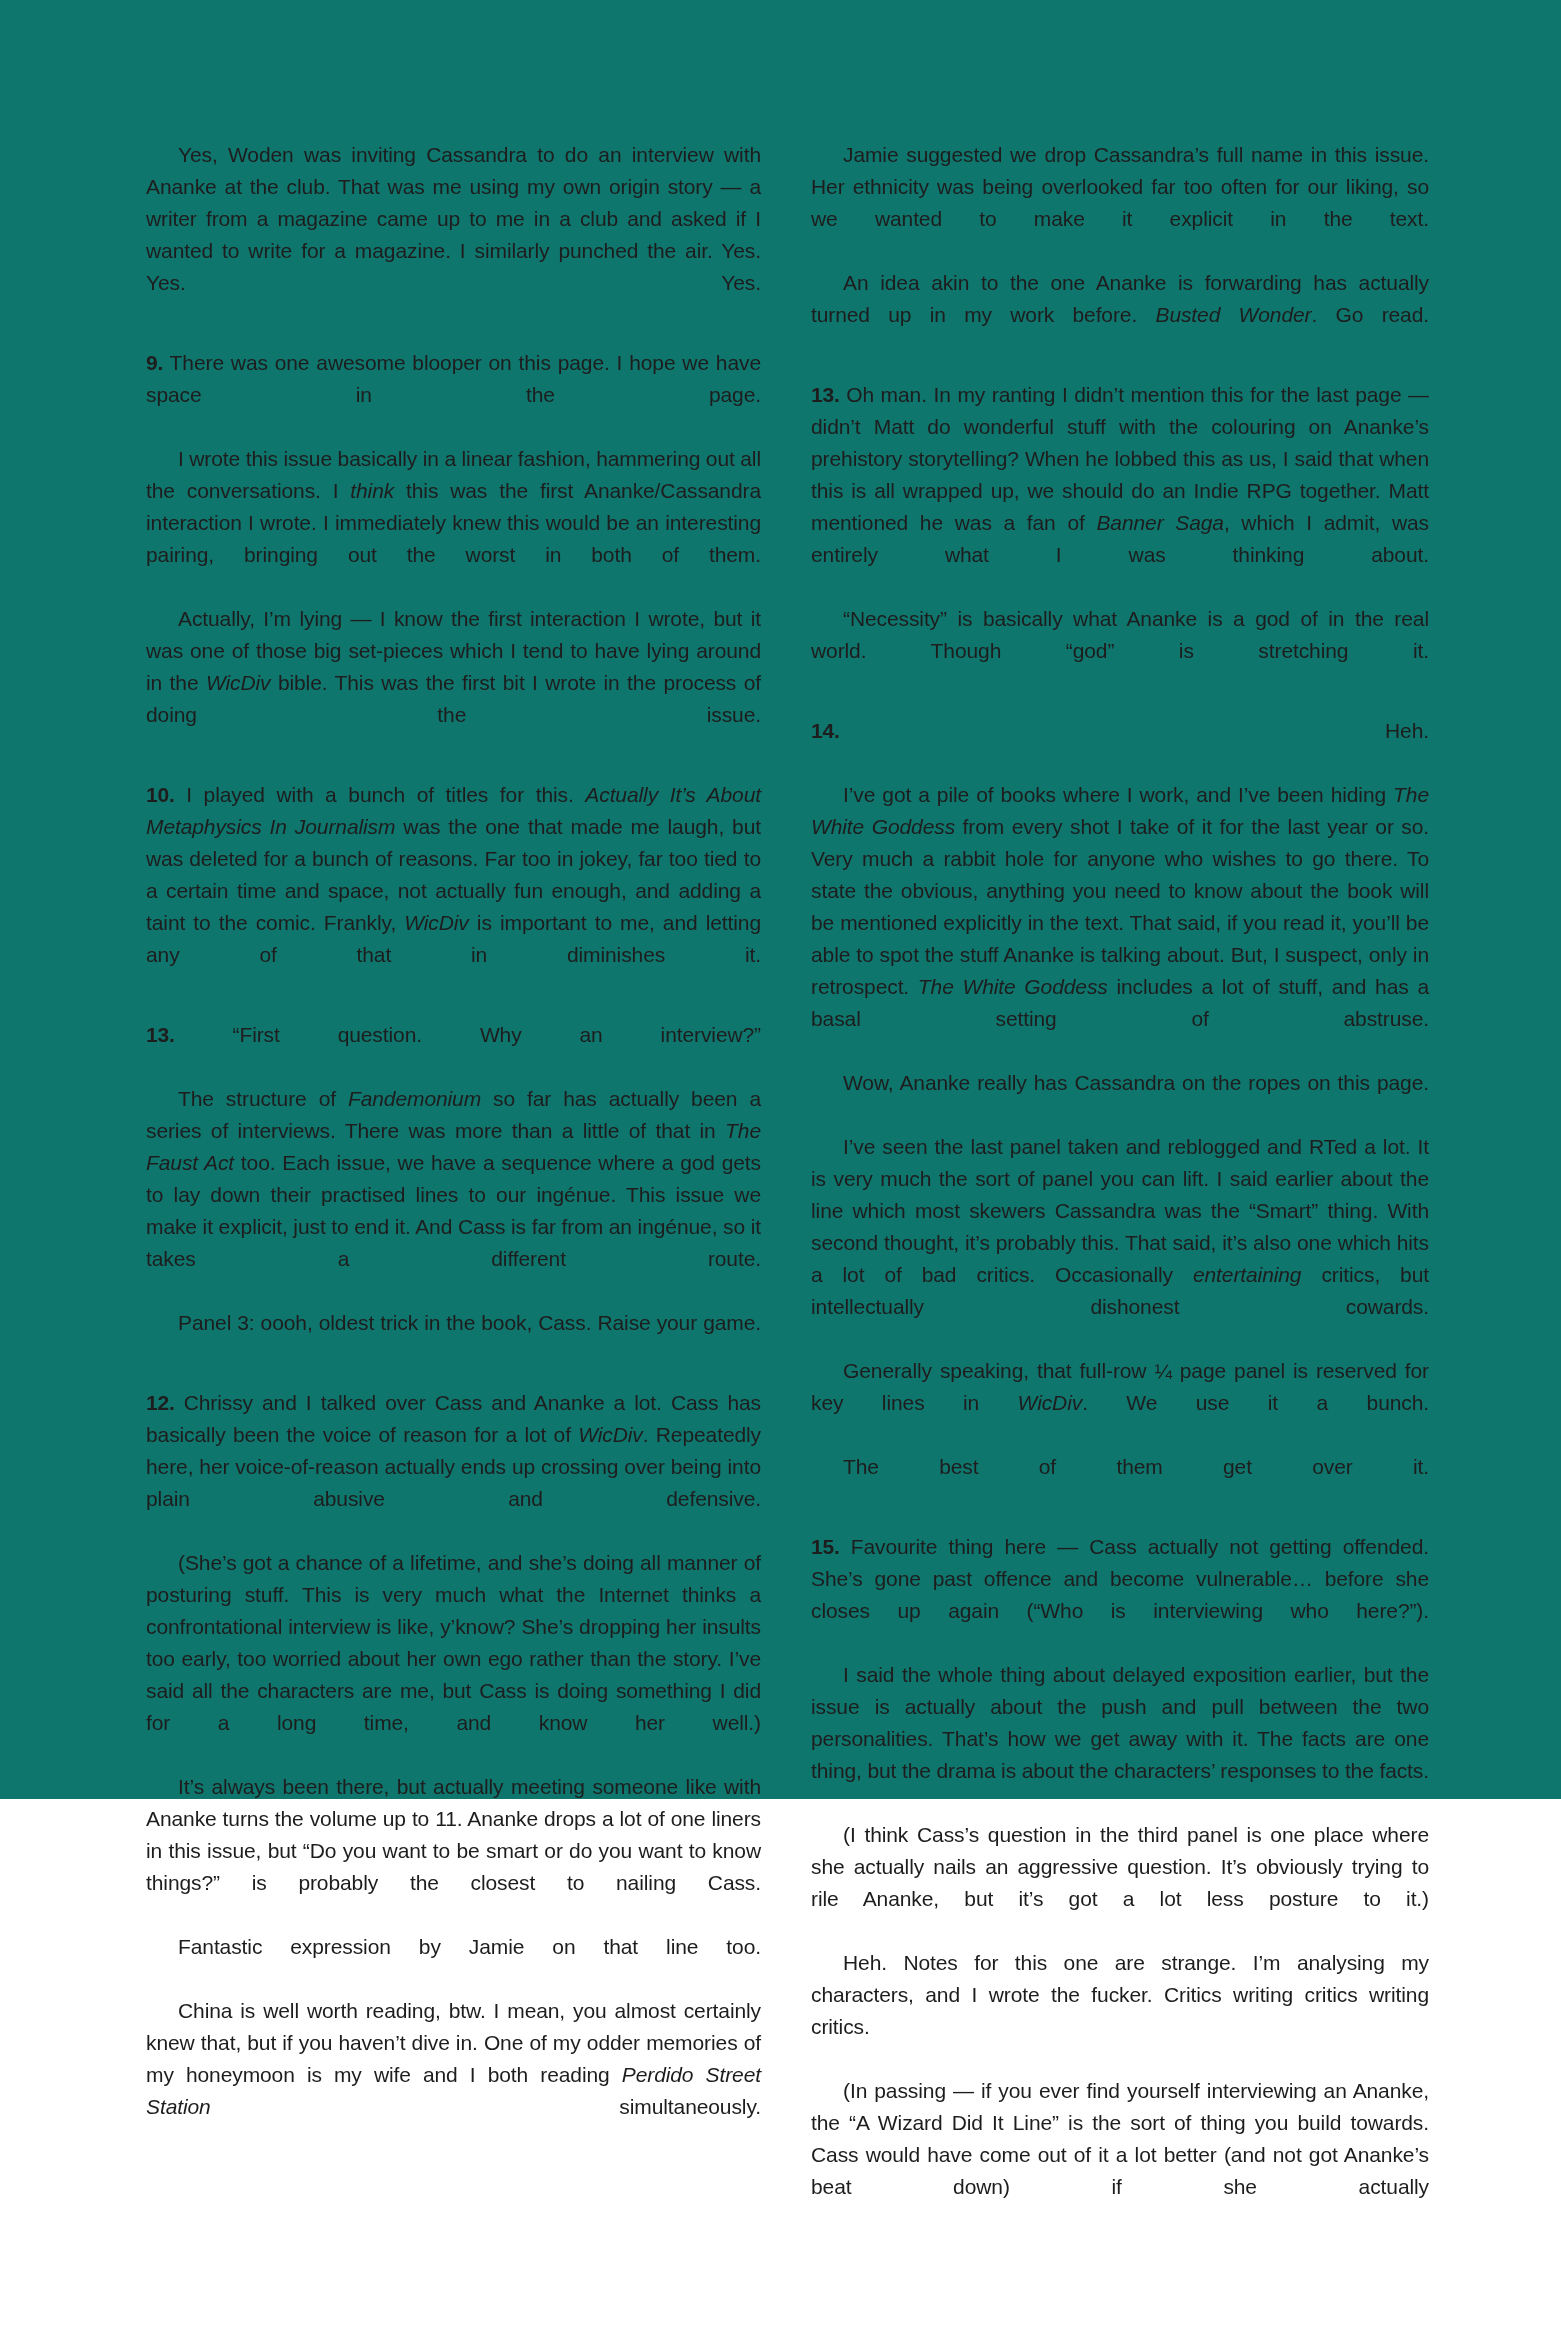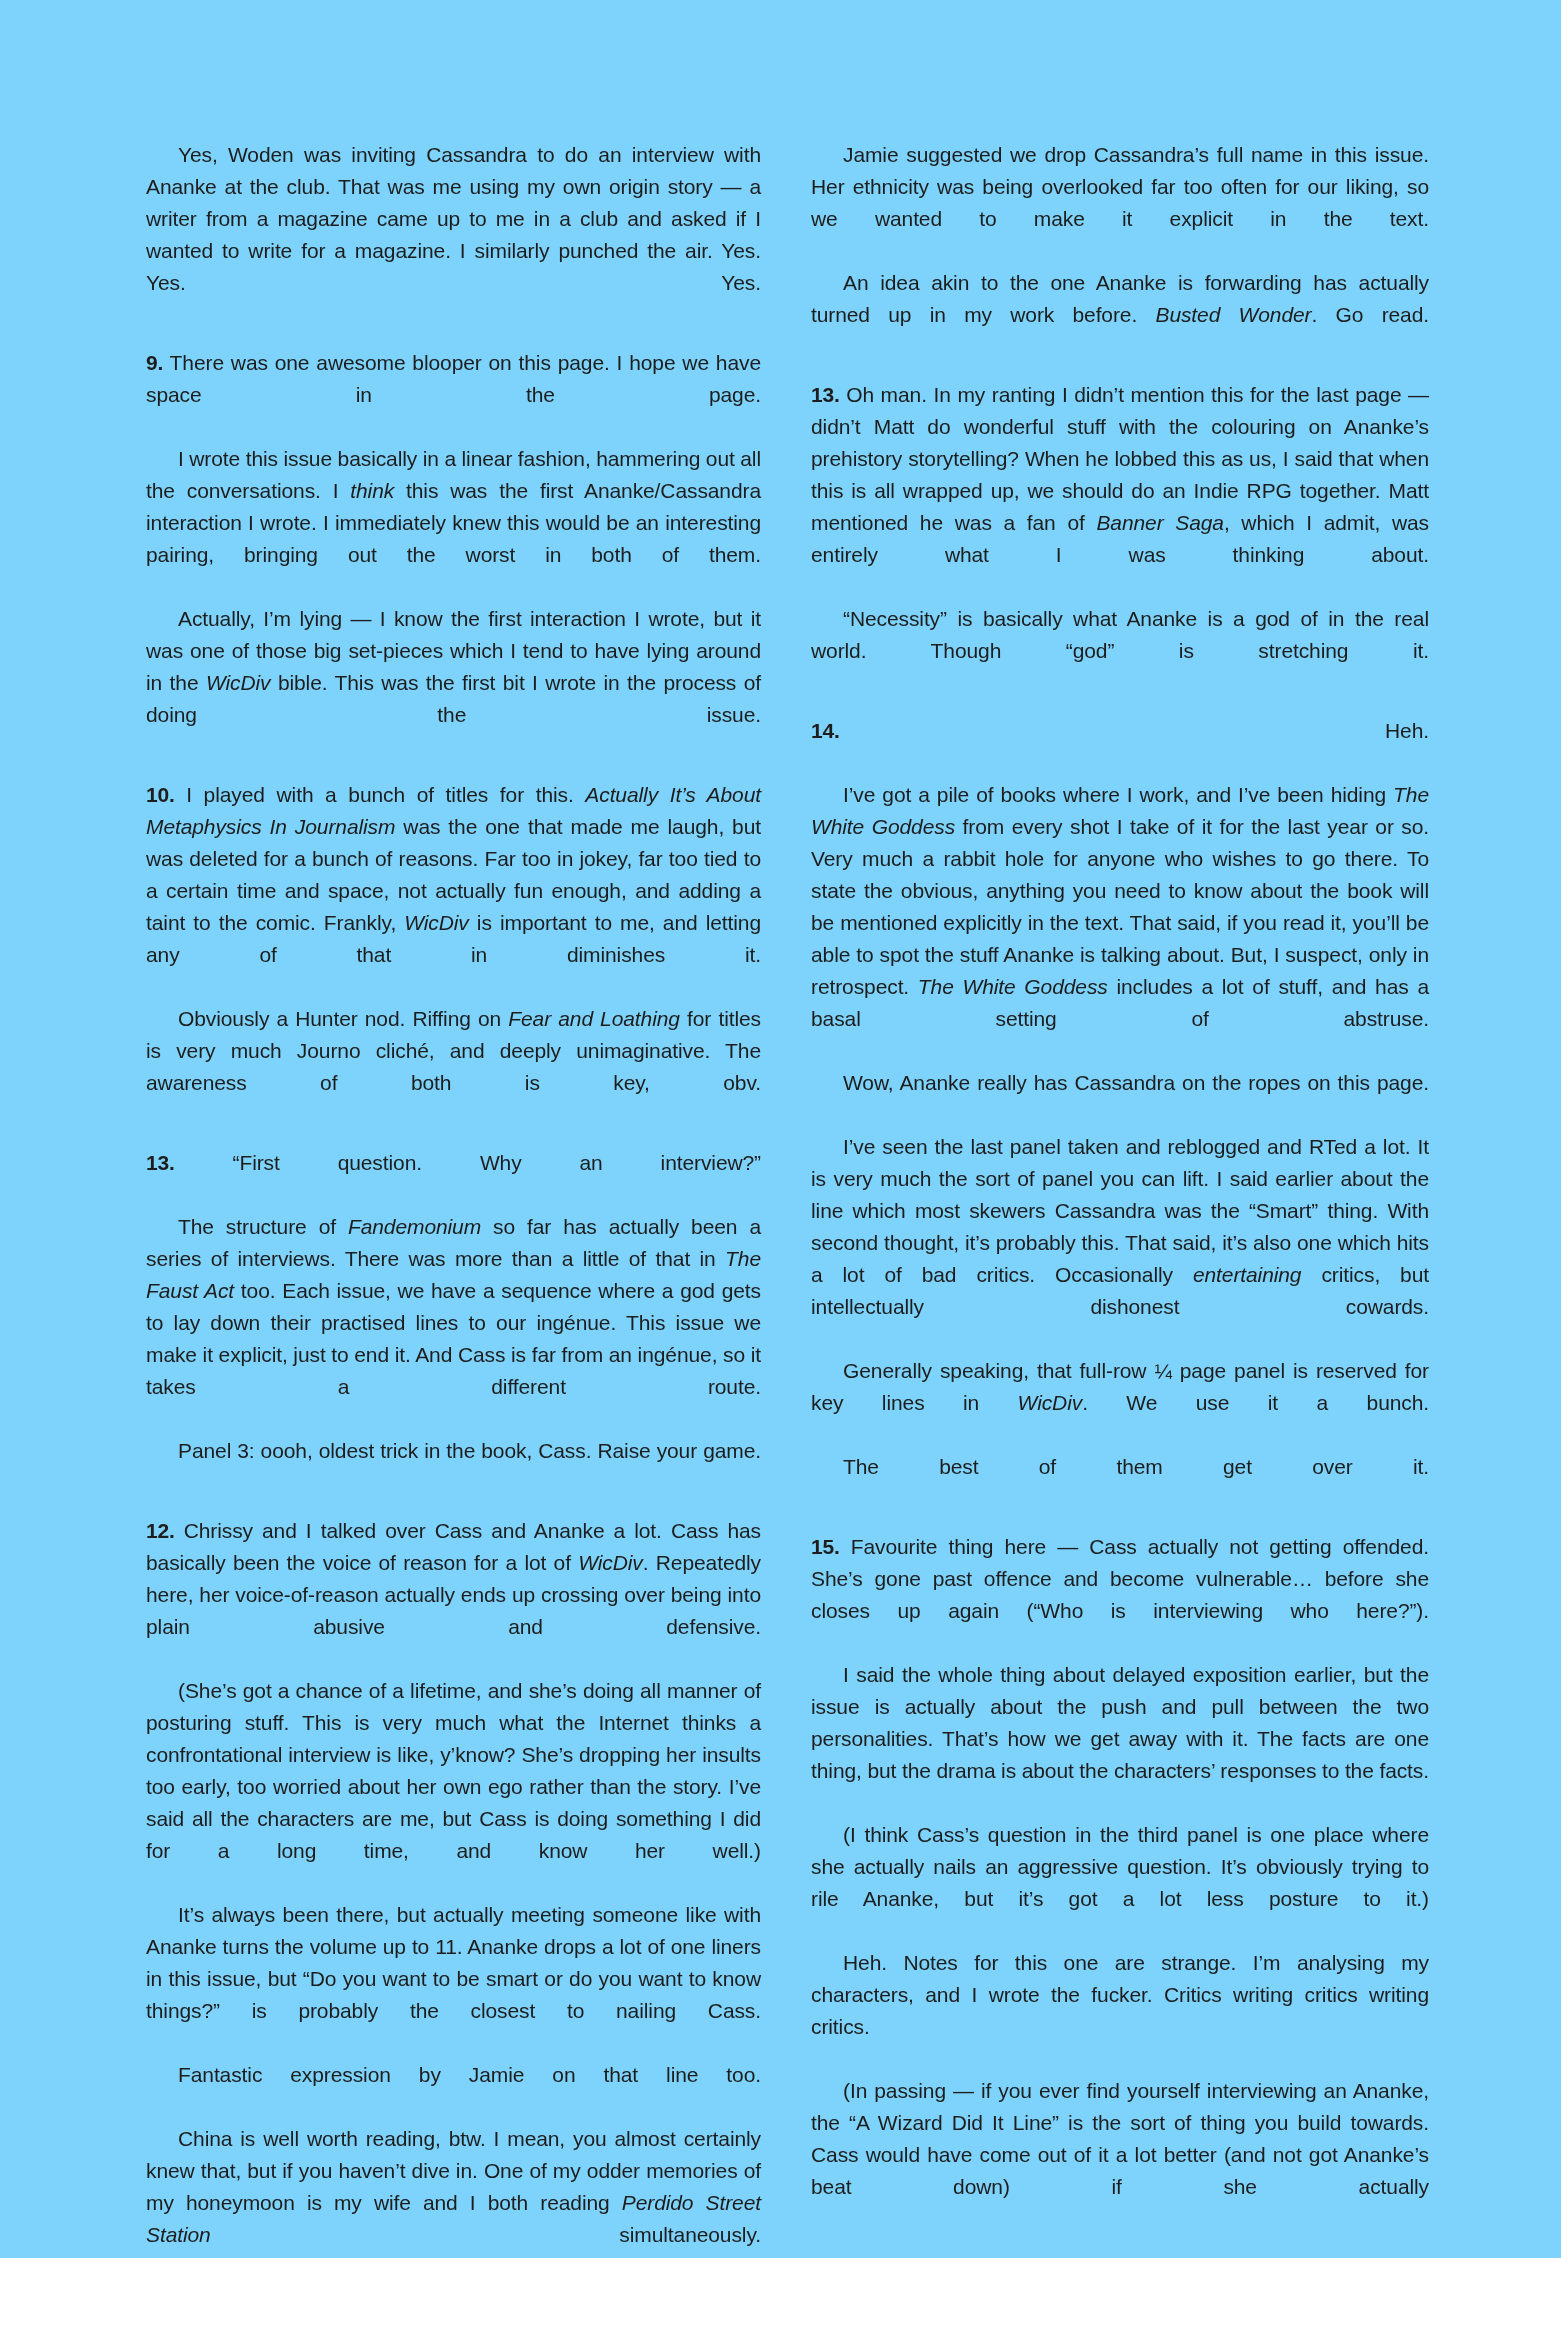--- a/index.html
+++ b/index.html
@@ -11,24 +11,24 @@
     width: 1561px;
     height: 2342px;
     font-family: "Liberation Sans", "DejaVu Sans", sans-serif;
     color: #1a1a1a;
     -webkit-font-smoothing: antialiased;
   }
 
   .page {
     position: relative;
     width: 1561px;
-    height: 2258px;
+    height: 1799px;
     box-sizing: border-box;
     padding: 139px 60px 115px 146px;
-    background: #7dd3fc;
+    background: #0f766e;
   }
 
   .columns {
     display: flex;
     flex-direction: row;
     gap: 50px;
     align-items: flex-start;
   }
 
   .column {
@@ -84,21 +84,20 @@
 
 <div class="page">
   <div class="columns">
 
     <div class="column left" id="col-left">
         <p class="para indent" id="p-continuation-woden">Yes, Woden was inviting Cassandra to do an interview with Ananke at the club. That was me using my own origin story — a writer from a magazine came up to me in a club and asked if I wanted to write for a magazine. I similarly punched the air. Yes. Yes. Yes.</p>
         <p class="para section-start" id="p-9-a"><span class="secnum">9.</span> There was one awesome blooper on this page. I hope we have space in the page.</p>
         <p class="para indent" id="p-9-b">I wrote this issue basically in a linear fashion, hammering out all the conversations. I <em class="ital">think</em> this was the first Ananke/Cassandra interaction I wrote. I immediately knew this would be an interesting pairing, bringing out the worst in both of them.</p>
         <p class="para indent" id="p-9-c">Actually, I’m lying — I know the first interaction I wrote, but it was one of those big set-pieces which I tend to have lying around in the <em class="ital">WicDiv</em> bible. This was the first bit I wrote in the process of doing the issue.</p>
         <p class="para section-start" id="p-10-a"><span class="secnum">10.</span> I played with a bunch of titles for this. <em class="ital">Actually It’s About Metaphysics In Journalism</em> was the one that made me laugh, but was deleted for a bunch of reasons. Far too in jokey, far too tied to a certain time and space, not actually fun enough, and adding a taint to the comic. Frankly, <em class="ital">WicDiv</em> is important to me, and letting any of that in diminishes it.</p>
-        <p class="para indent" id="p-10-b">Obviously a Hunter nod. Riffing on <em class="ital">Fear and Loathing</em> for titles is very much Journo cliché, and deeply unimaginative. The awareness of both is key, obv.</p>
         <p class="para section-start" id="p-11-a"><span class="secnum">13.</span> “First question. Why an interview?”</p>
         <p class="para indent" id="p-11-b">The structure of <em class="ital">Fandemonium</em> so far has actually been a series of interviews. There was more than a little of that in <em class="ital">The Faust Act</em> too. Each issue, we have a sequence where a god gets to lay down their practised lines to our ingénue. This issue we make it explicit, just to end it. And Cass is far from an ingénue, so it takes a different route.</p>
         <p class="para indent" id="p-11-c">Panel 3: oooh, oldest trick in the book, Cass. Raise your game.</p>
         <p class="para section-start" id="p-12-a"><span class="secnum">12.</span> Chrissy and I talked over Cass and Ananke a lot. Cass has basically been the voice of reason for a lot of <em class="ital">WicDiv</em>. Repeatedly here, her voice-of-reason actually ends up crossing over being into plain abusive and defensive.</p>
         <p class="para indent" id="p-12-b">(She’s got a chance of a lifetime, and she’s doing all manner of posturing stuff. This is very much what the Internet thinks a confrontational interview is like, y’know? She’s dropping her insults too early, too worried about her own ego rather than the story. I’ve said all the characters are me, but Cass is doing something I did for a long time, and know her well.)</p>
         <p class="para indent" id="p-12-c">It’s always been there, but actually meeting someone like with Ananke turns the volume up to 11. Ananke drops a lot of one liners in this issue, but “Do you want to be smart or do you want to know things?” is probably the closest to nailing Cass.</p>
         <p class="para indent" id="p-12-d">Fantastic expression by Jamie on that line too.</p>
         <p class="para indent" id="p-12-e">China is well worth reading, btw. I mean, you almost certainly knew that, but if you haven’t dive in. One of my odder memories of my honeymoon is my wife and I both reading <em class="ital">Perdido Street Station</em> simultaneously.</p>
       </div>
 

